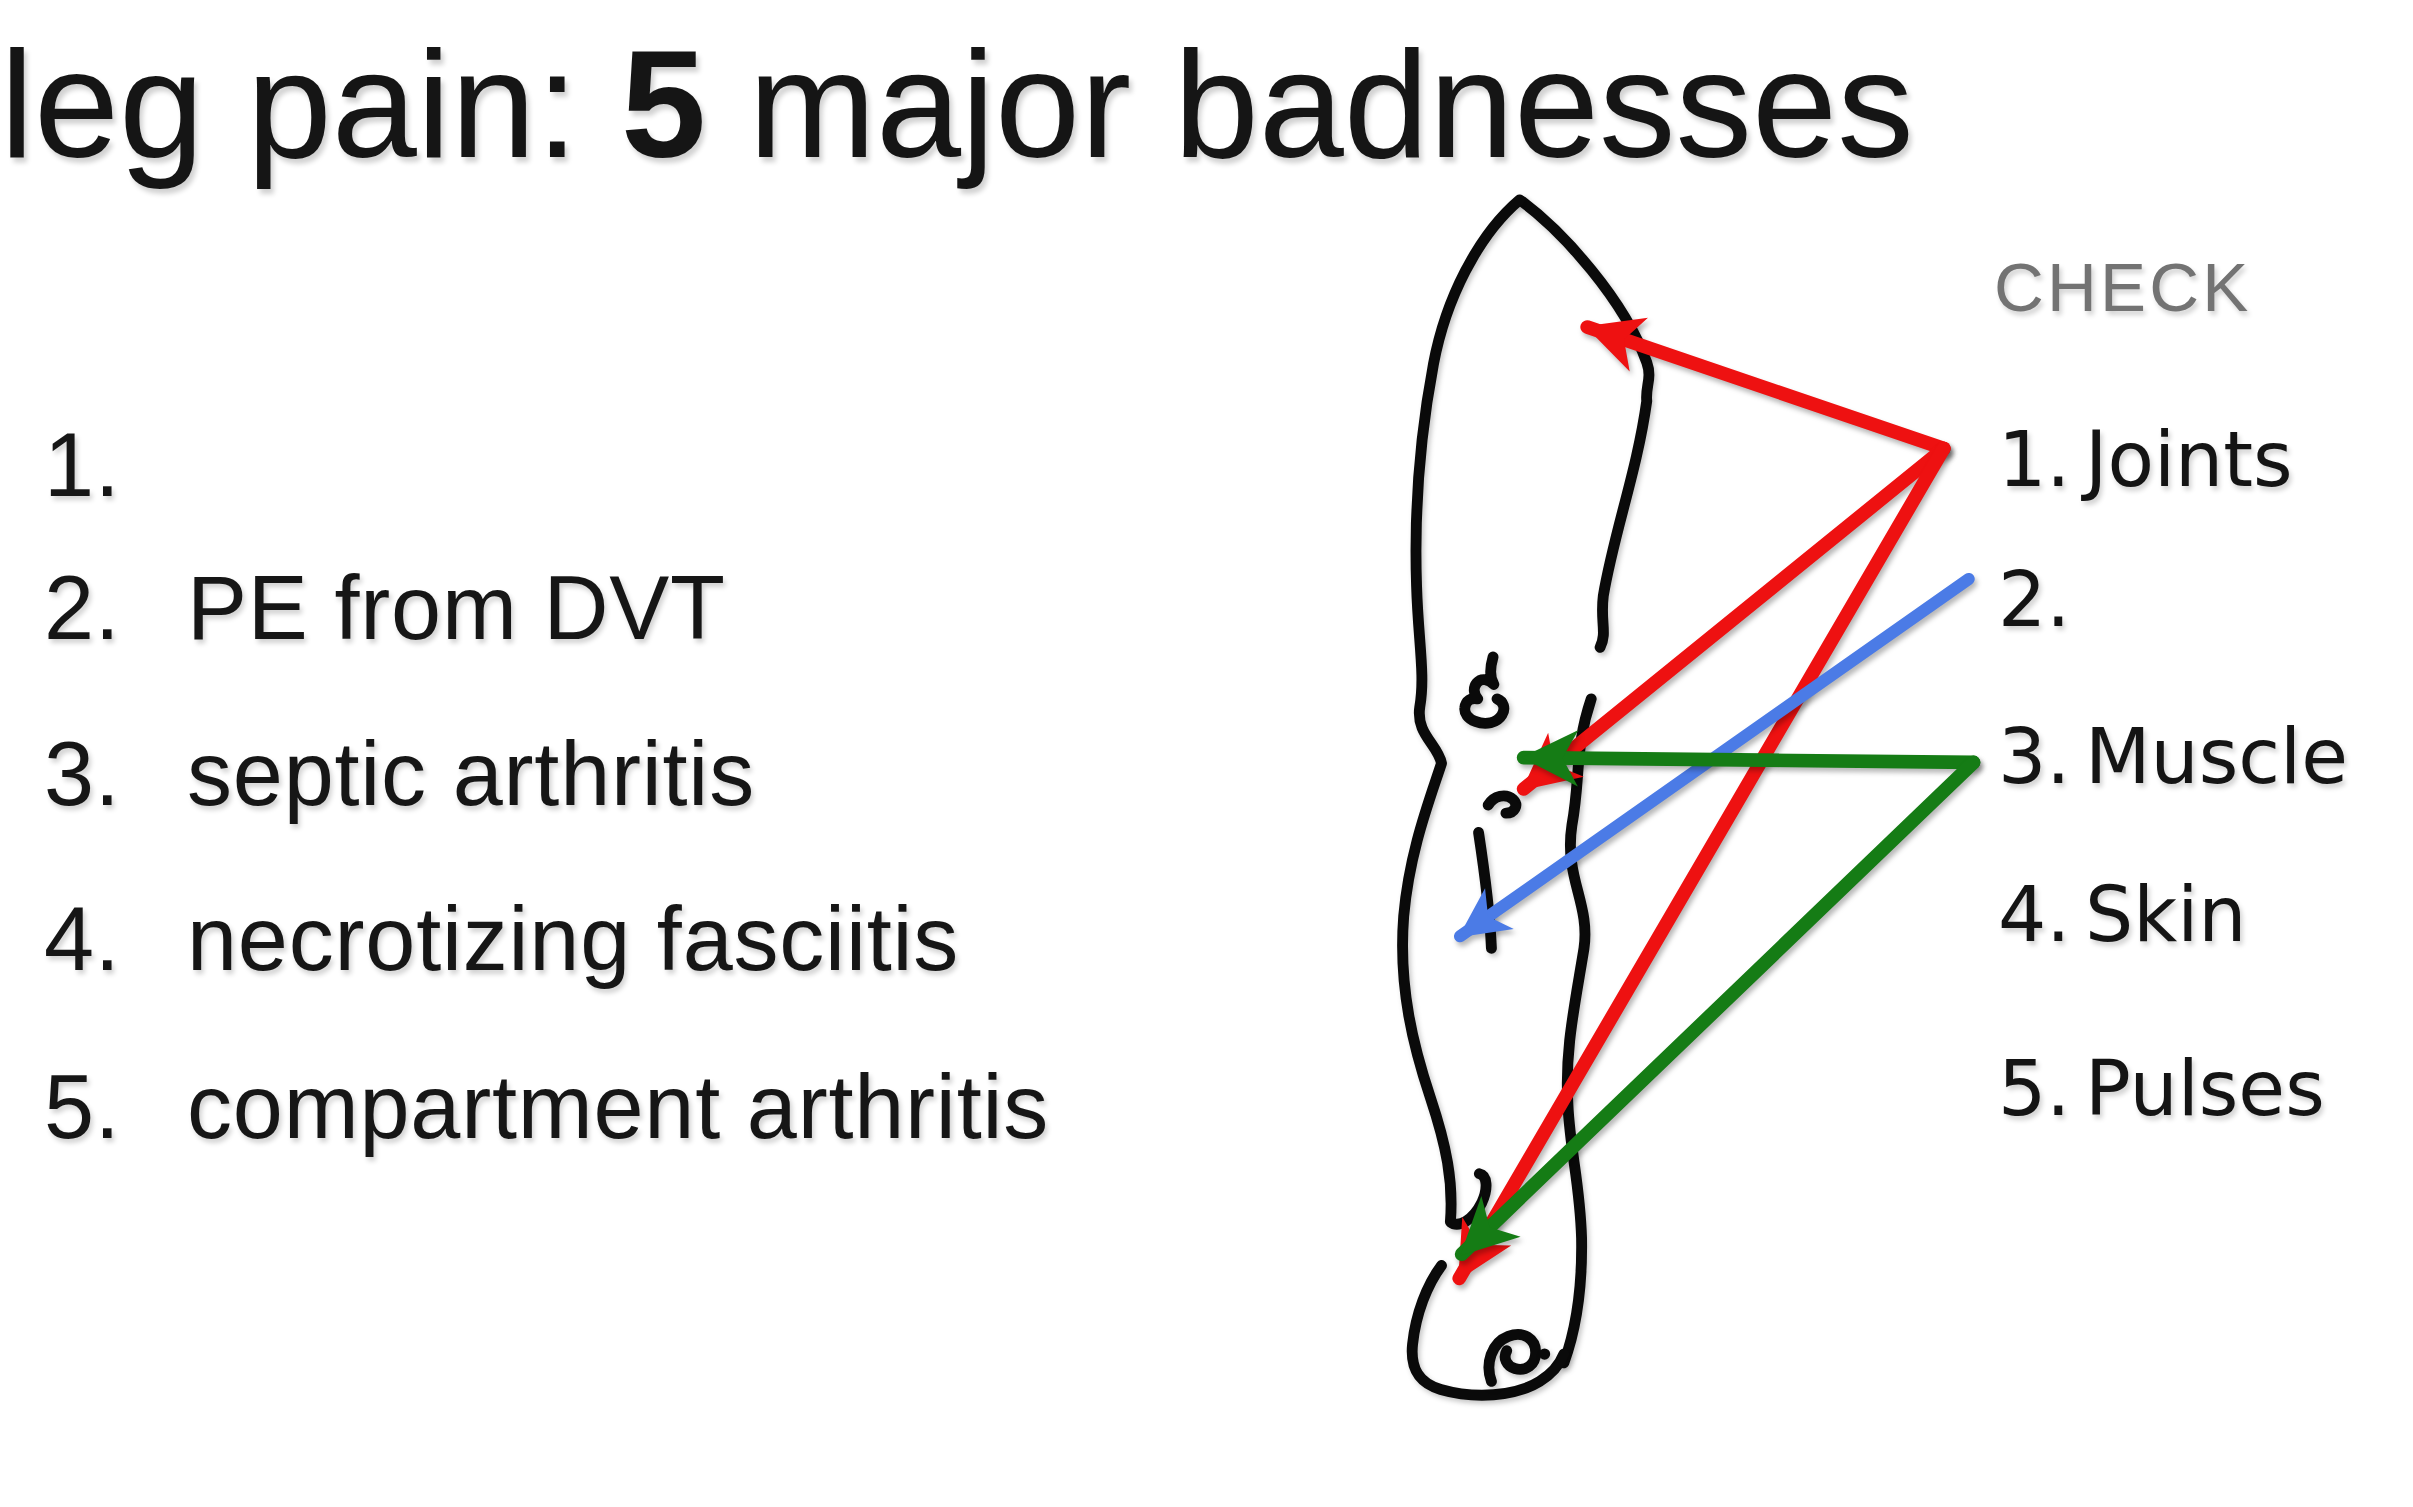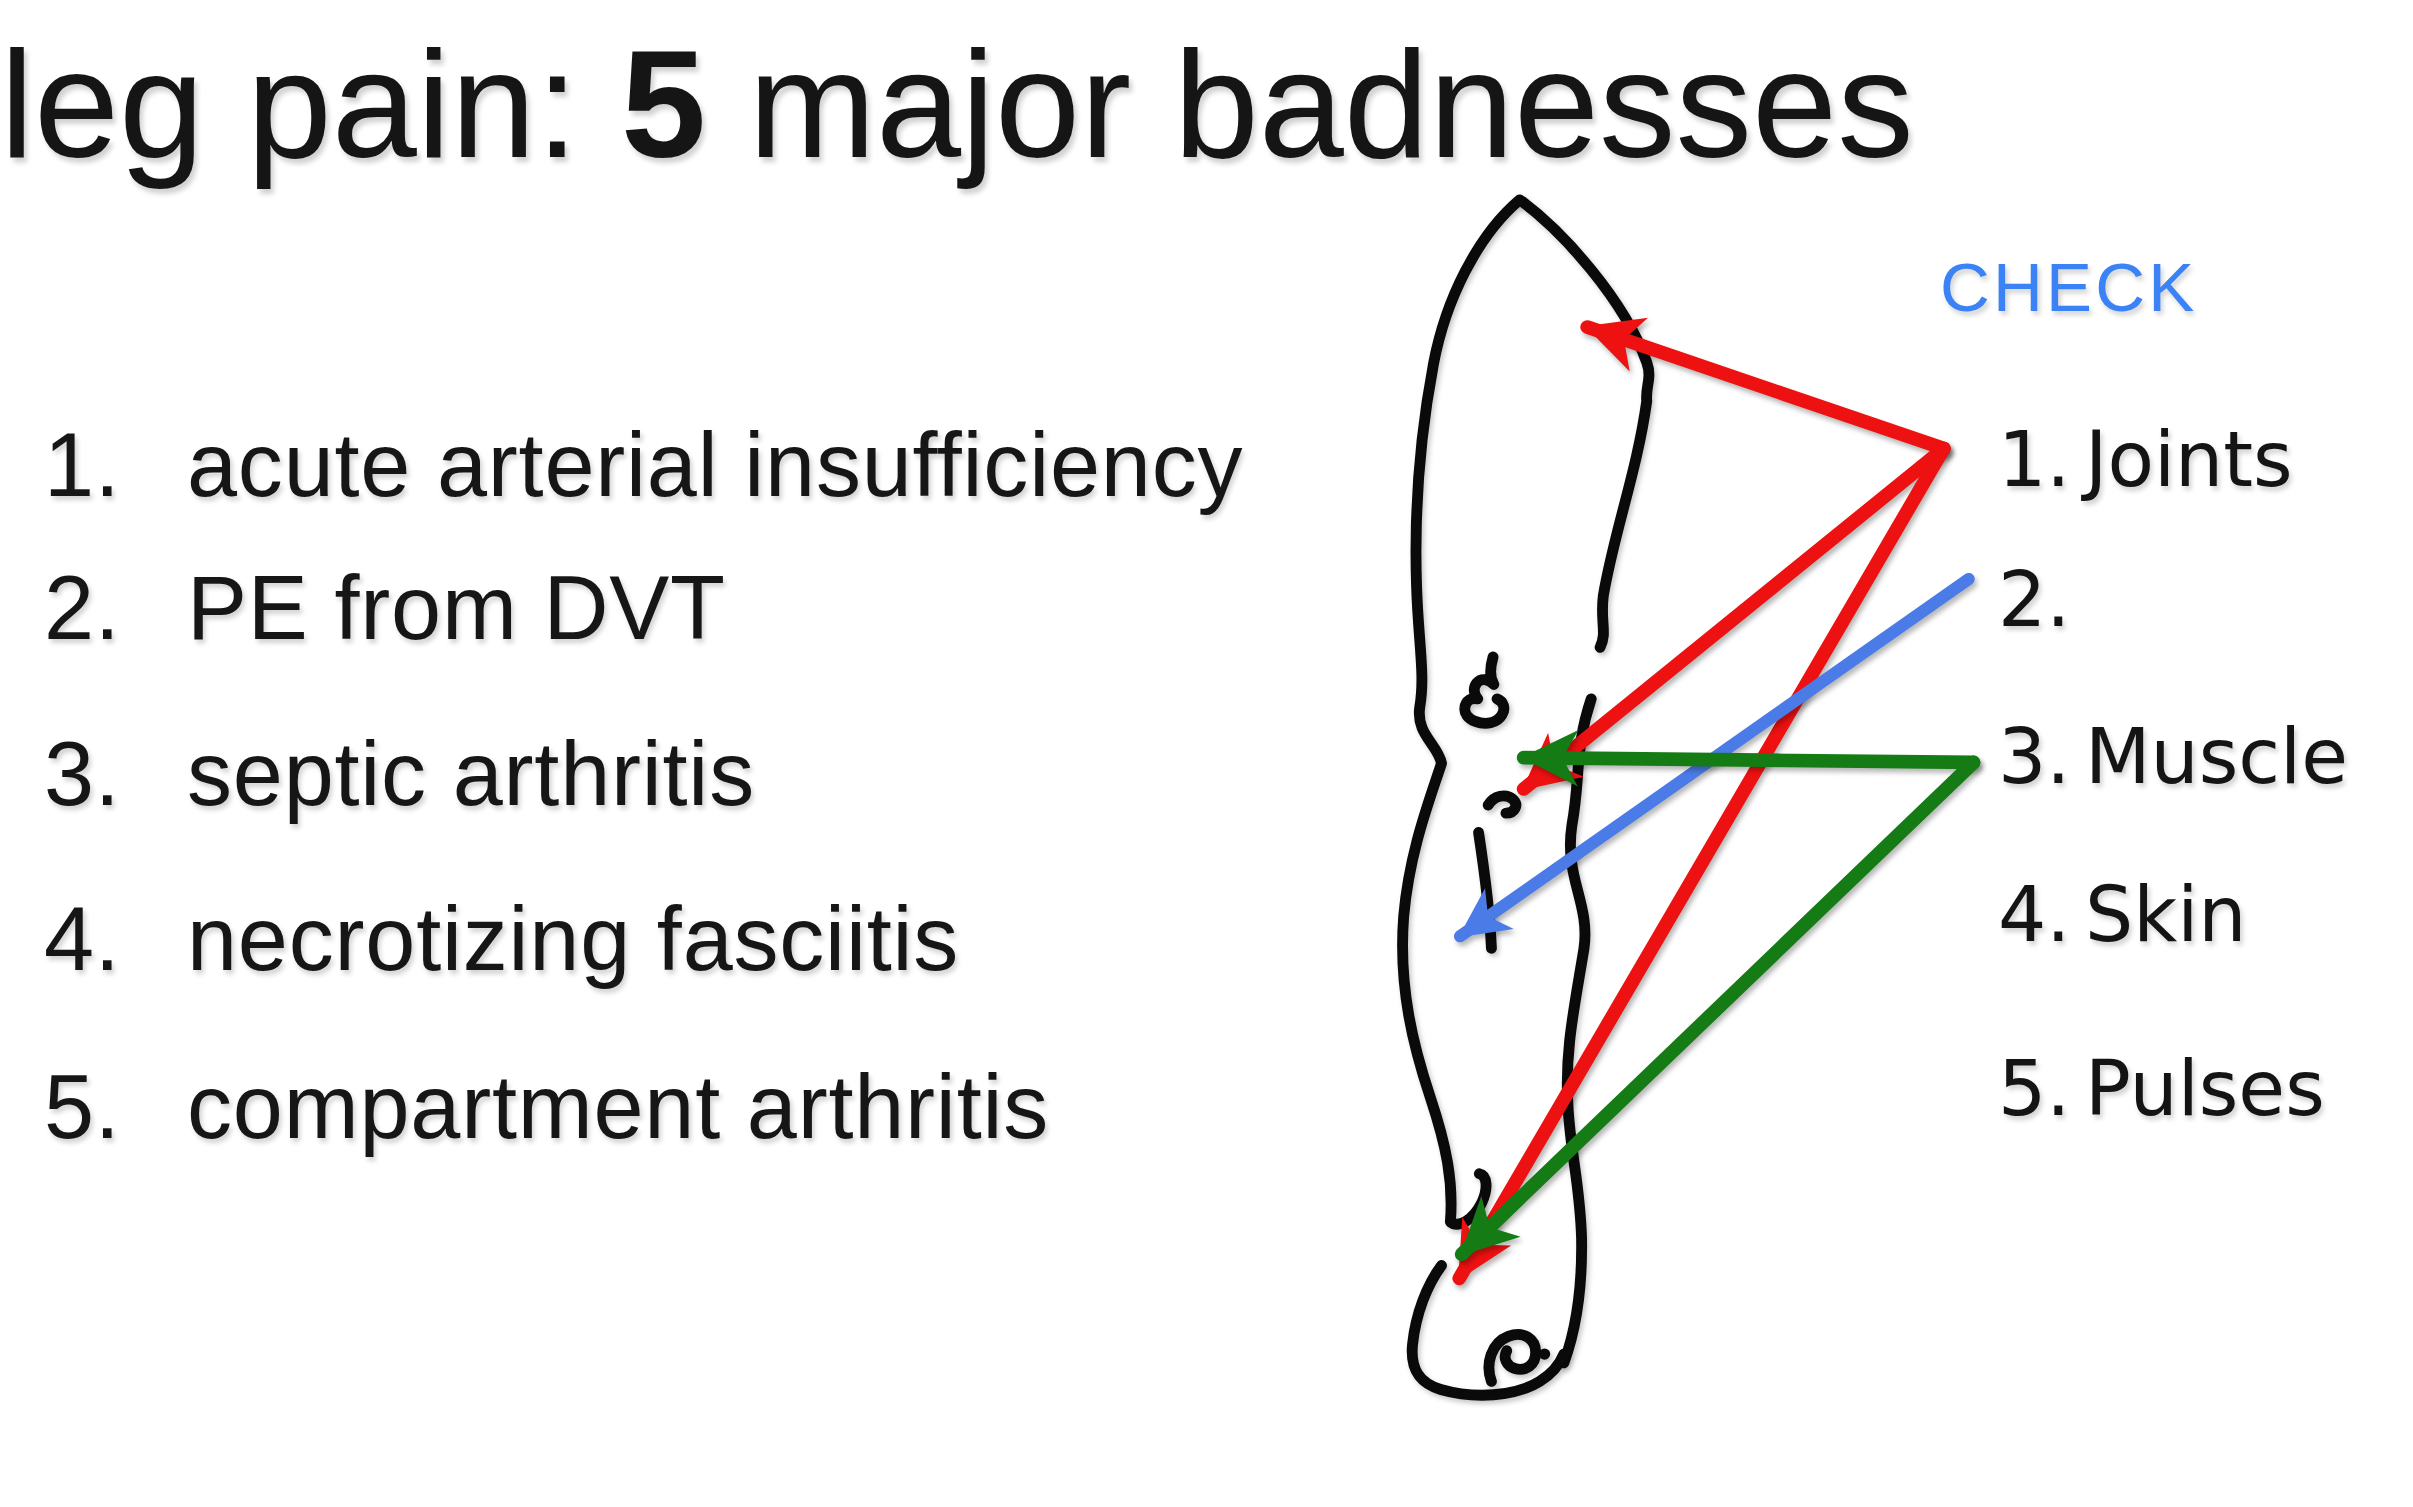--- a/index.html
+++ b/index.html
@@ -42,25 +42,25 @@
     font-family:"DejaVu Sans", sans-serif;
     font-size:76px;
     line-height:97px;
     color:#141414;
     text-shadow:2.4px 4px 4.8px rgba(0,0,0,0.18);
     white-space:nowrap;
   }
   .right-item .num{width:87px;flex:0 0 auto;}
   .check-heading{
     position:absolute;
-    left:1940px;top:246px;
+    left:1994px;top:246px;
     font-size:69px;
     line-height:84px;
     letter-spacing:3.2px;
-    color:#3b82f6;
+    color:#737373;
     text-shadow:2.4px 4px 4.8px rgba(0,0,0,0.18);
     white-space:nowrap;
   }
   svg.fig{
     position:absolute;top:0;left:0;
     width:2413px;height:1508px;
     pointer-events:none;
   }
   .leg path, .leg circle{
     filter:drop-shadow(3px 4px 3px rgba(0,0,0,0.22));
@@ -71,21 +71,20 @@
 </style>
 </head>
 <body>
 
 <div id="slide">
 
   <div class="title"><span>leg pain: </span><span class="num">5</span><span> major badnesses</span></div>
 
   <div class="left-item" style="top:412px">
     <span class="num">1.</span>
-    <span class="lbl">acute arterial insufficiency</span>
   </div>
   <div class="left-item" style="top:555px">
     <span class="num">2.</span>
     <span class="lbl">PE from DVT</span>
   </div>
   <div class="left-item" style="top:721px">
     <span class="num">3.</span>
     <span class="lbl">septic arthritis</span>
   </div>
   <div class="left-item" style="top:886px">

